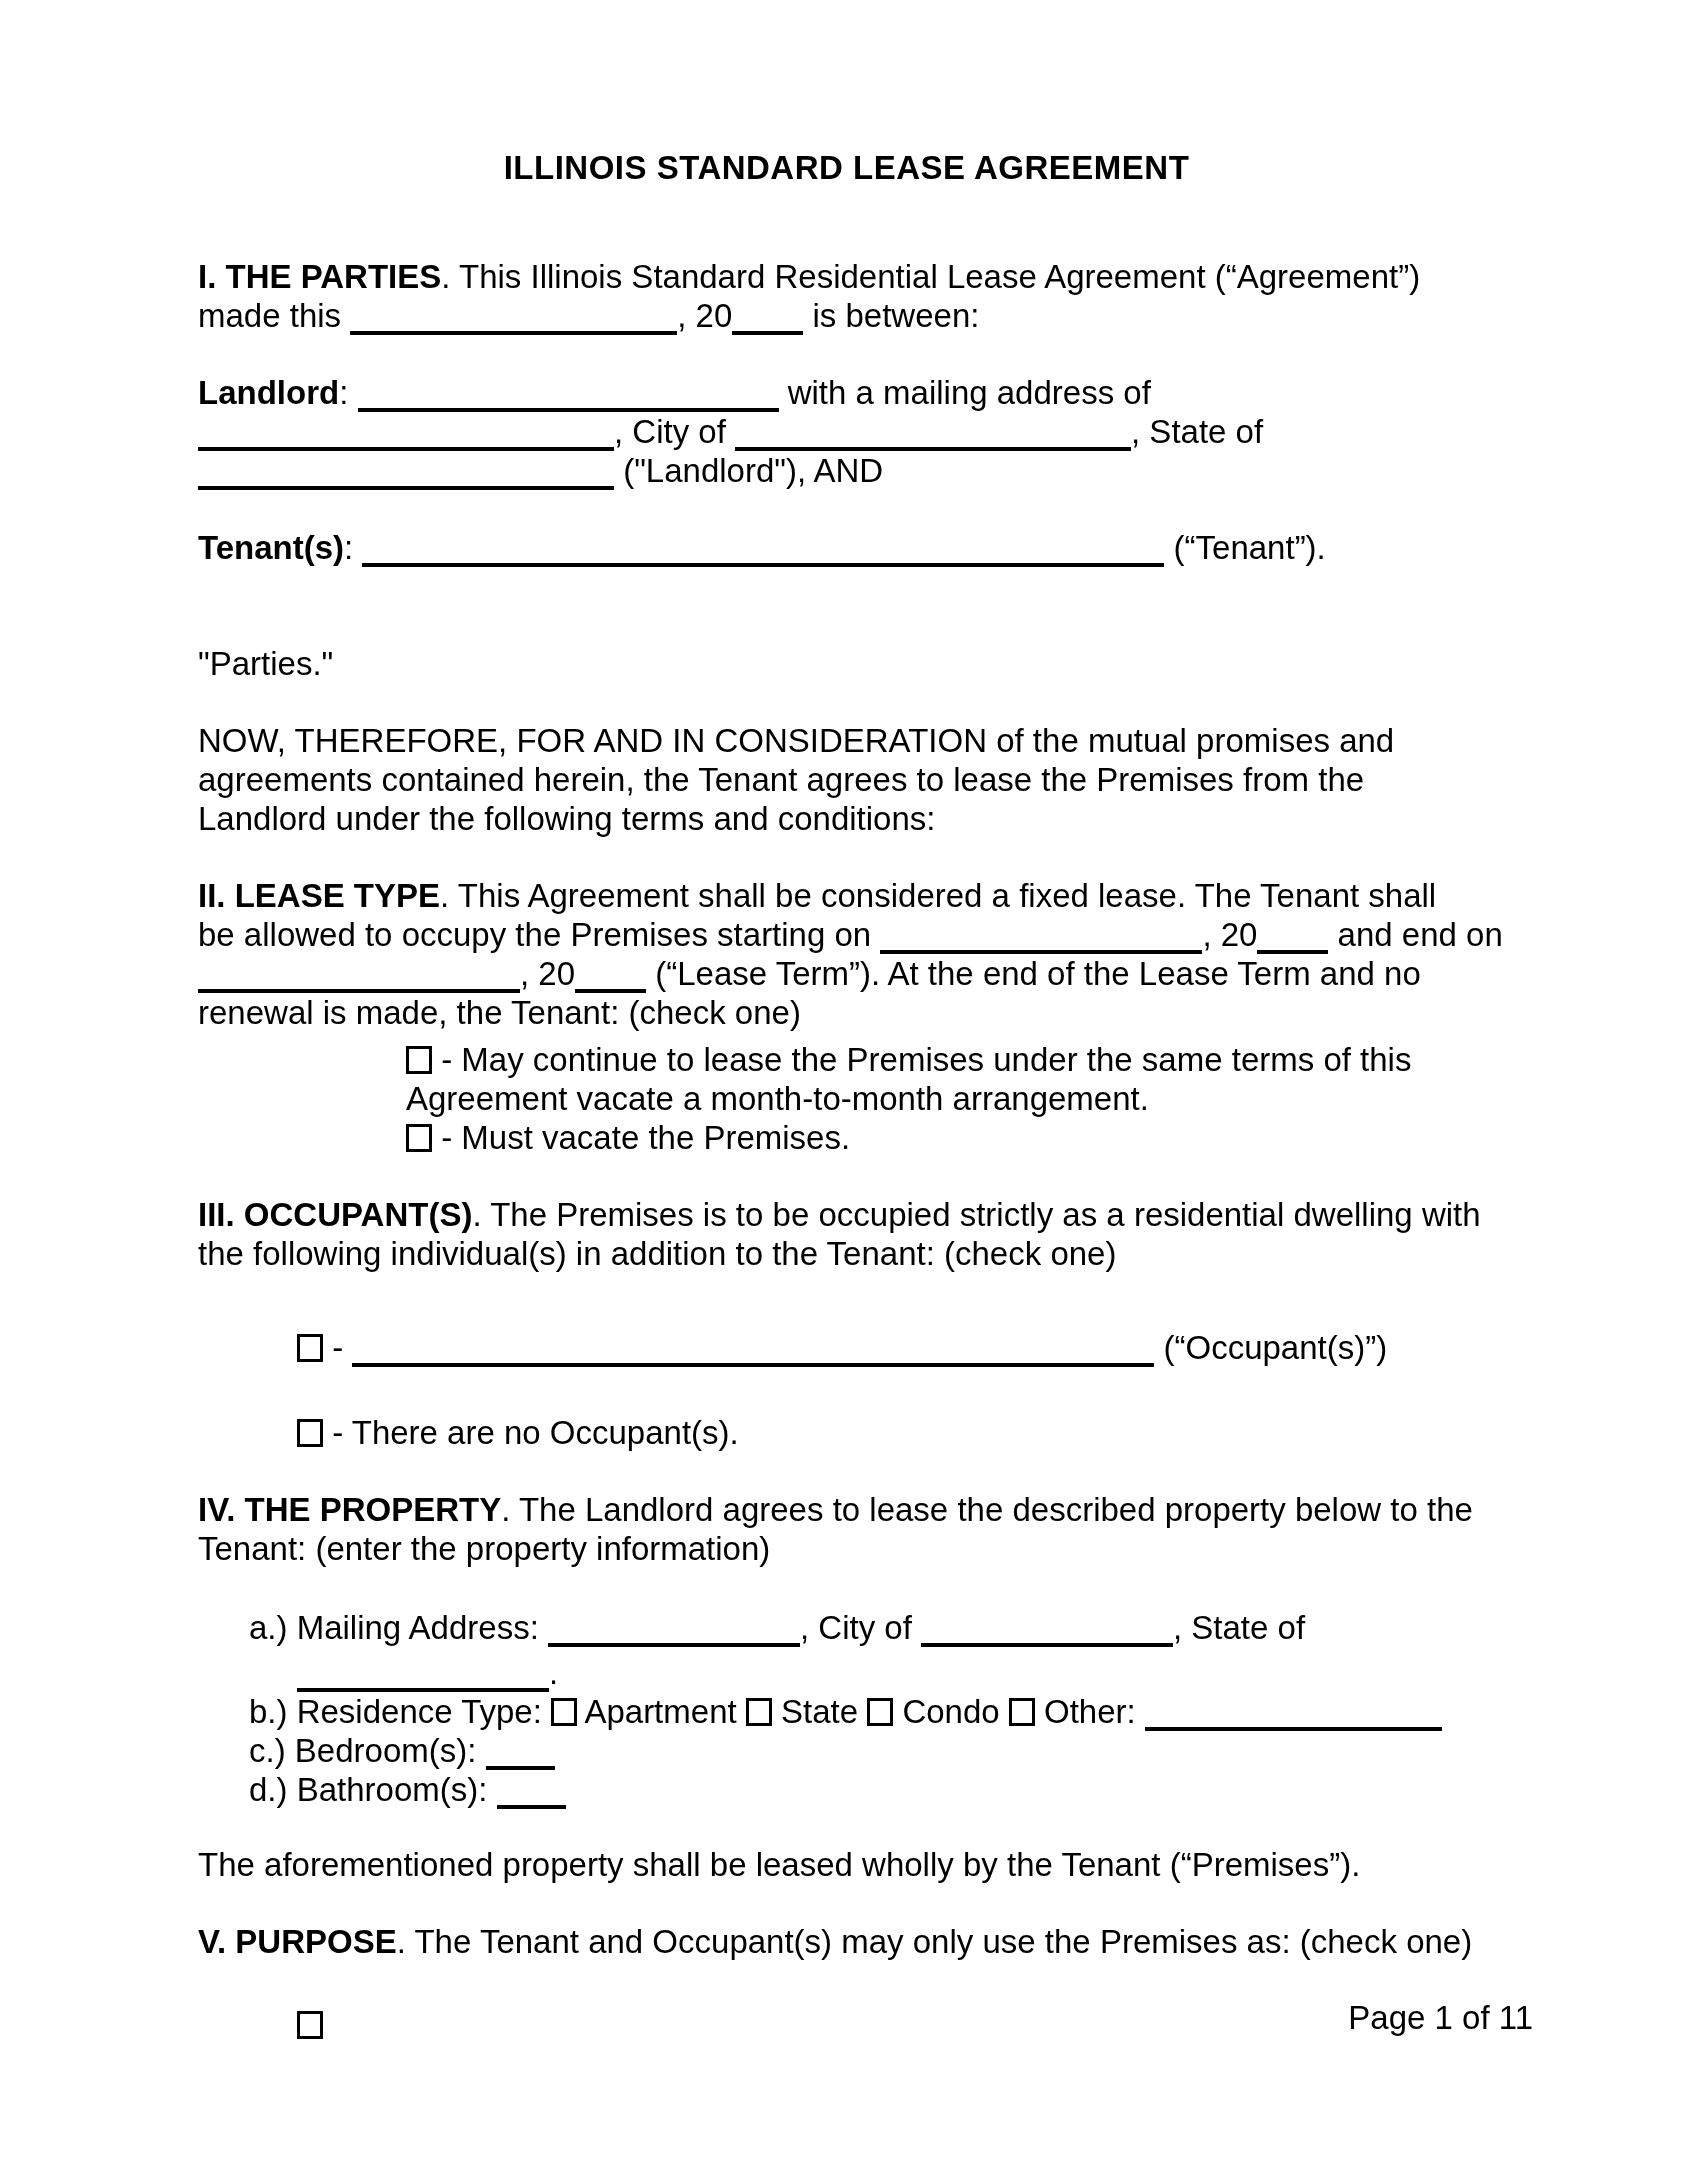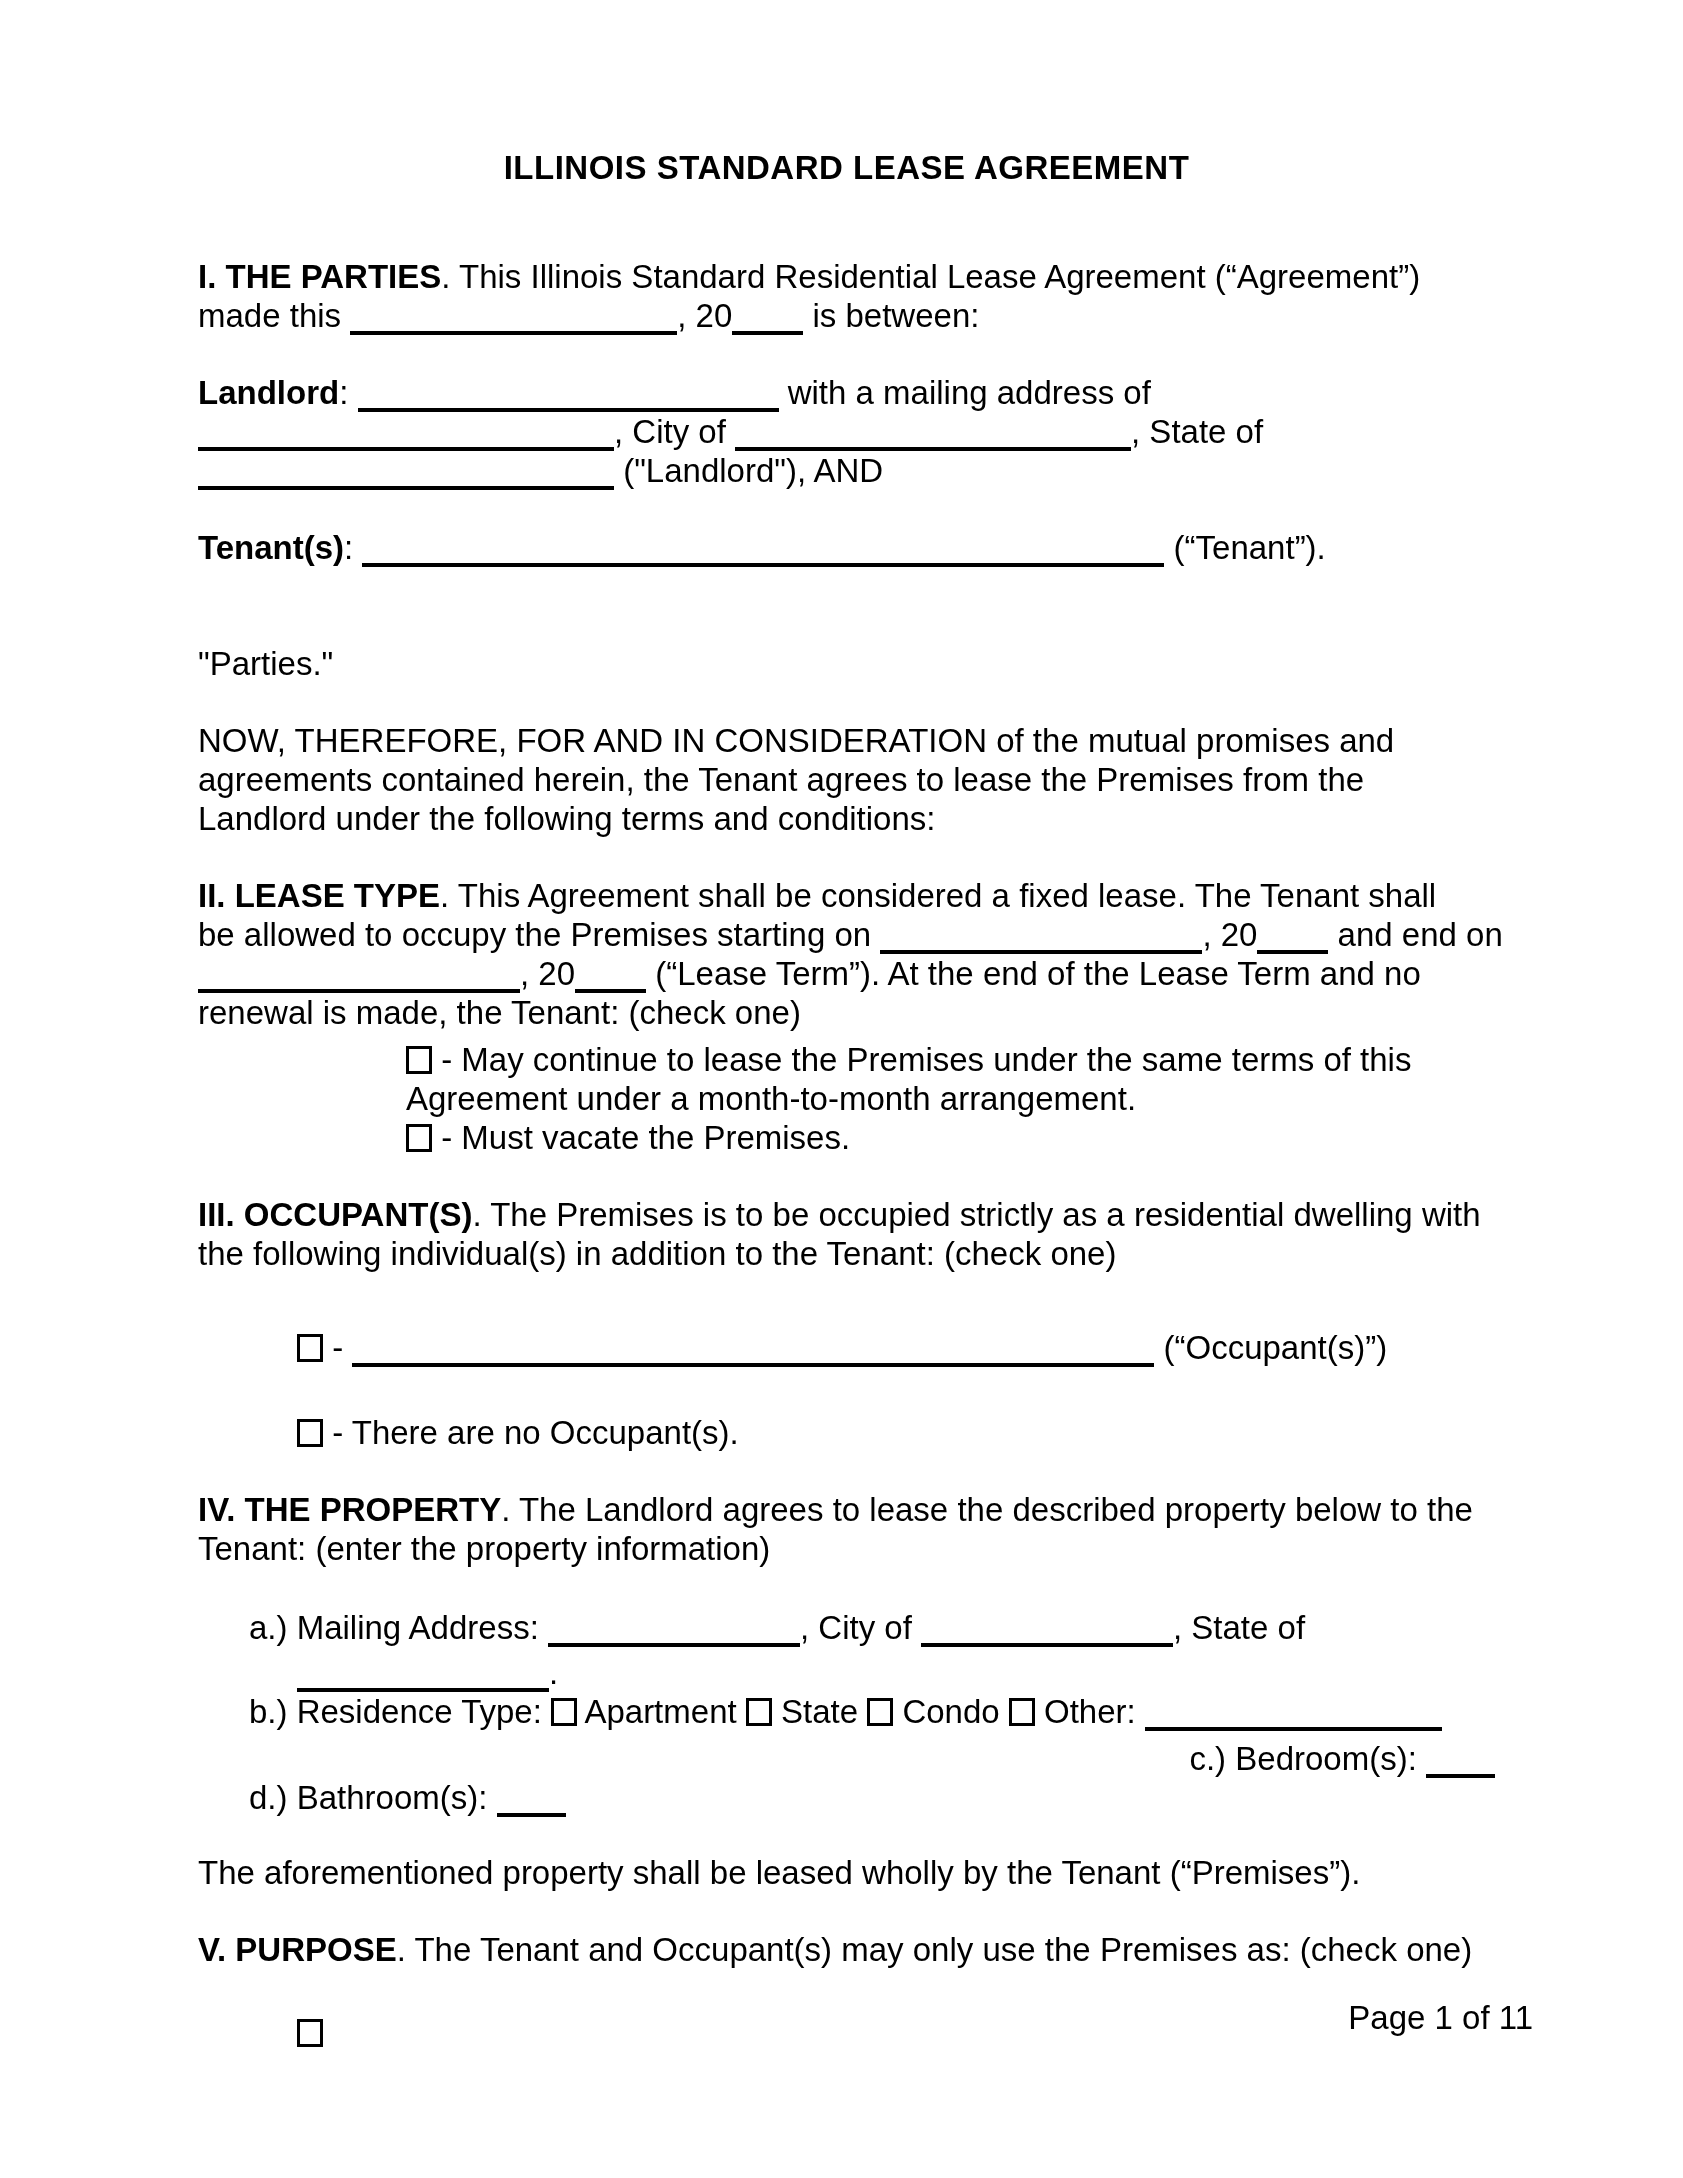--- a/index.html
+++ b/index.html
@@ -42,30 +42,30 @@
 <div class="page">
   <div class="content">
     <div class="doc-title">ILLINOIS STANDARD LEASE AGREEMENT</div>
 
   <div class="block" style="margin-top: 0px;"><span class="bold">I. THE PARTIES</span><span>. This Illinois Standard Residential Lease Agreement (“Agreement”)</span><br><span>made this </span><span class="blank" style="width: 327px;"></span><span>, 20</span><span class="blank" style="width: 71px;"></span><span> is between:</span></div>
       <div class="block" style="margin-top: 38px;"><span class="bold">Landlord</span><span>: </span><span class="blank" style="width: 421px;"></span><span> with a mailing address of</span><br><span class="blank" style="width: 416px;"></span><span>, City of </span><span class="blank" style="width: 396px;"></span><span>, State of</span><br><span class="blank" style="width: 416px;"></span><span> ("Landlord"), AND</span></div>
       <div class="block" style="margin-top: 38px;"><span class="bold">Tenant(s)</span><span>: </span><span class="blank" style="width: 802px;"></span><span> (“Tenant”).</span></div>
       <div class="block" style="margin-top: 38px;"><br><span>"Parties."</span></div>
       <div class="block" style="margin-top: 38px;"><span>NOW, THEREFORE, FOR AND IN CONSIDERATION of the mutual promises and</span><br><span>agreements contained herein, the Tenant agrees to lease the Premises from the</span><br><span>Landlord under the following terms and conditions:</span></div>
       <div class="block" style="margin-top: 38px;"><span class="bold">II. LEASE TYPE</span><span>. This Agreement shall be considered a fixed lease. The Tenant shall</span><br><span>be allowed to occupy the Premises starting on </span><span class="blank" style="width: 322px;"></span><span>, 20</span><span class="blank" style="width: 71px;"></span><span> and end on</span><br><span class="blank" style="width: 322px;"></span><span>, 20</span><span class="blank" style="width: 71px;"></span><span> (“Lease Term”). At the end of the Lease Term and no</span><br><span>renewal is made, the Tenant: (check one)</span></div>
-      <div class="block" style="margin-top: 8px; padding-left: 208px;"><span class="checkbox"></span><span> - May continue to lease the Premises under the same terms of this</span><br><span>Agreement under a month-to-month arrangement.</span></div>
+      <div class="block" style="margin-top: 8px; padding-left: 208px;"><span class="checkbox"></span><span> - May continue to lease the Premises under the same terms of this</span><br><span>Agreement vacate a month-to-month arrangement.</span></div>
       <div class="block" style="margin-top: 0px; padding-left: 208px;"><span class="checkbox"></span><span> - Must vacate the Premises.</span></div>
       <div class="block" style="margin-top: 38px;"><span class="bold">III. OCCUPANT(S)</span><span>. The Premises is to be occupied strictly as a residential dwelling with</span><br><span>the following individual(s) in addition to the Tenant: (check one)</span></div>
       <div class="block" style="margin-top: 55px; padding-left: 99px;"><span class="checkbox"></span><span> - </span><span class="blank" style="width: 802px;"></span><span> (“Occupant(s)”)</span></div>
       <div class="block" style="margin-top: 46px; padding-left: 99px;"><span class="checkbox"></span><span> - There are no Occupant(s).</span></div>
       <div class="block" style="margin-top: 38px;"><span class="bold">IV. THE PROPERTY</span><span>. The Landlord agrees to lease the described property below to the</span><br><span>Tenant: (enter the property information)</span></div>
       <div class="block" style="margin-top: 40px; padding-left: 51px;"><span>a.) Mailing Address: </span><span class="blank" style="width: 252px;"></span><span>, City of </span><span class="blank" style="width: 252px;"></span><span>, State of</span></div>
       <div class="block" style="margin-top: 6px; padding-left: 99px;"><span class="blank" style="width: 252px;"></span><span>.</span></div>
       <div class="block" style="margin-top: 0px; padding-left: 51px;"><span>b.) Residence Type: </span><span class="checkbox"></span><span> Apartment </span><span class="checkbox"></span><span> State </span><span class="checkbox"></span><span> Condo </span><span class="checkbox"></span><span> Other: </span><span class="blank" style="width: 297px;"></span></div>
-      <div class="block" style="margin-top: 8px; padding-left: 51px; text-align: right;"><span>c.) Bedroom(s): </span><span class="blank" style="width: 69px;"></span></div>
+      <div class="block" style="margin-top: 0px; padding-left: 51px;"><span>c.) Bedroom(s): </span><span class="blank" style="width: 69px;"></span></div>
       <div class="block" style="margin-top: 0px; padding-left: 51px;"><span>d.) Bathroom(s): </span><span class="blank" style="width: 69px;"></span></div>
       <div class="block" style="margin-top: 36px;"><span>The aforementioned property shall be leased wholly by the Tenant (“Premises”).</span></div>
       <div class="block" style="margin-top: 38px;"><span class="bold">V. PURPOSE</span><span>. The Tenant and Occupant(s) may only use the Premises as: (check one)</span></div>
       <div class="block" style="margin-top: 44px; padding-left: 99px;"><span class="checkbox"></span></div>
     </div>
   <div class="footer">Page 1 of 11</div>
 </div>
 
 
 </body></html>

